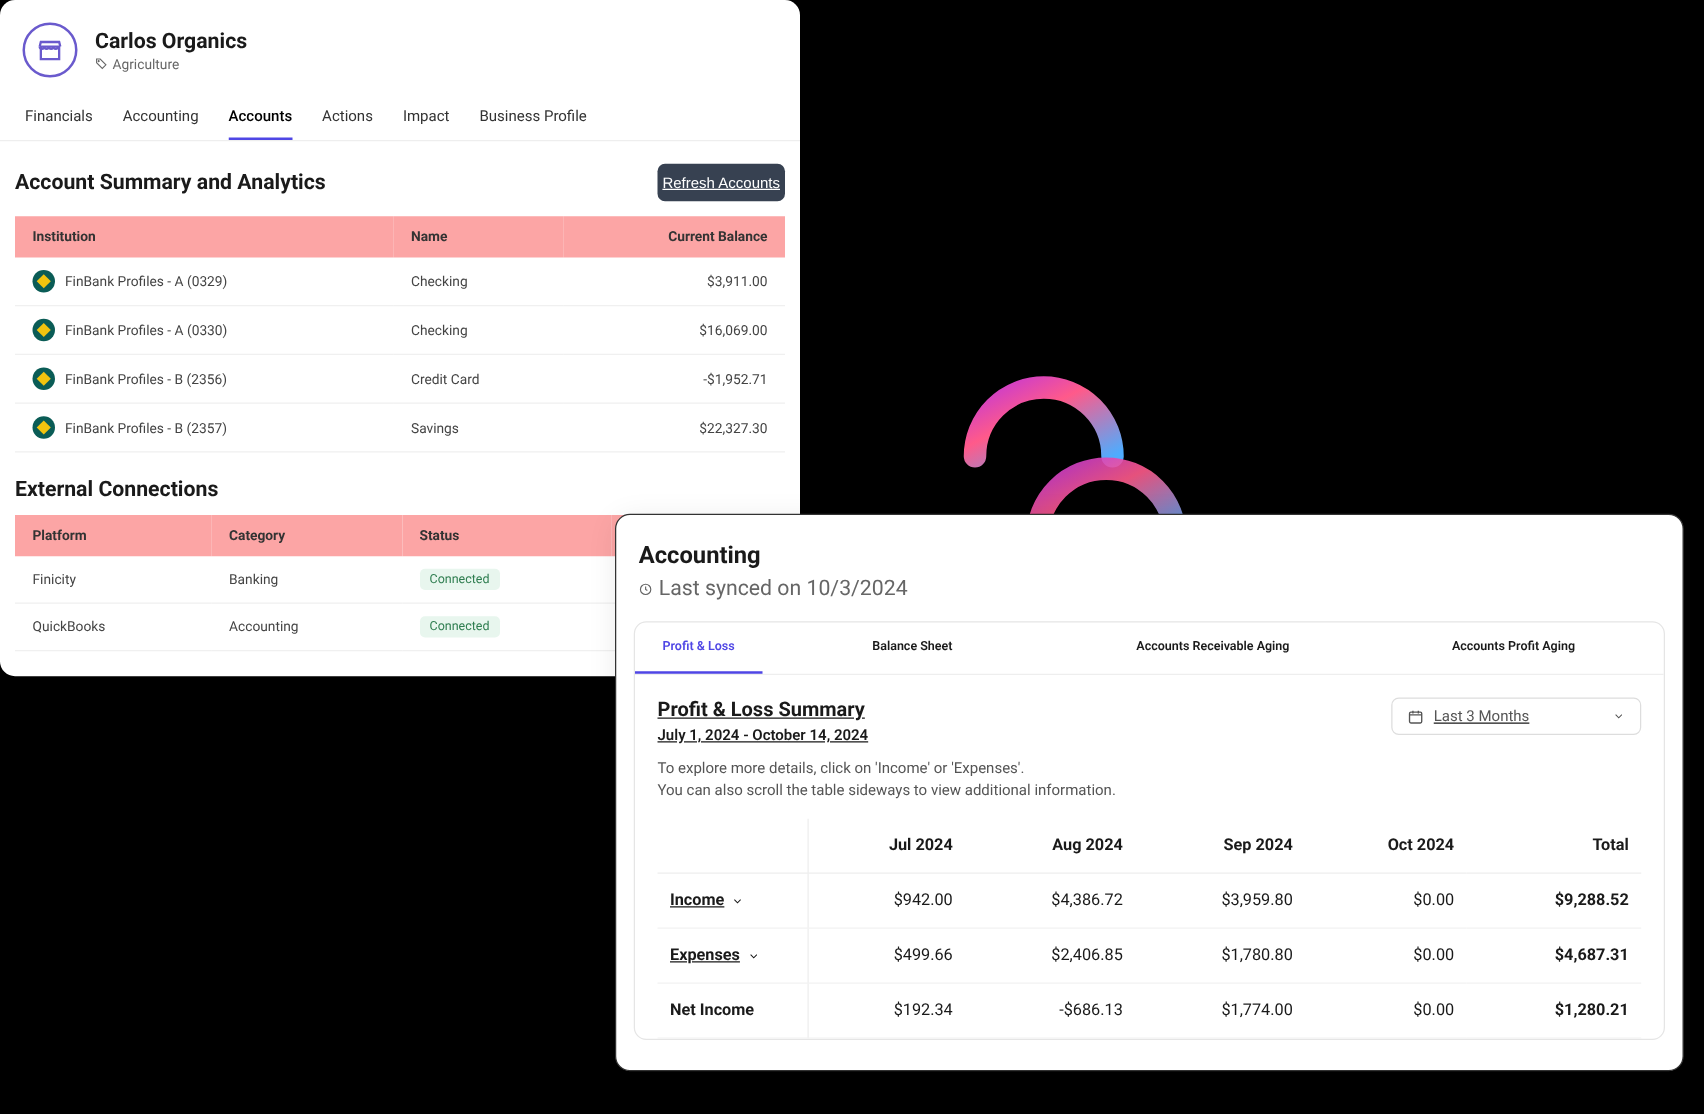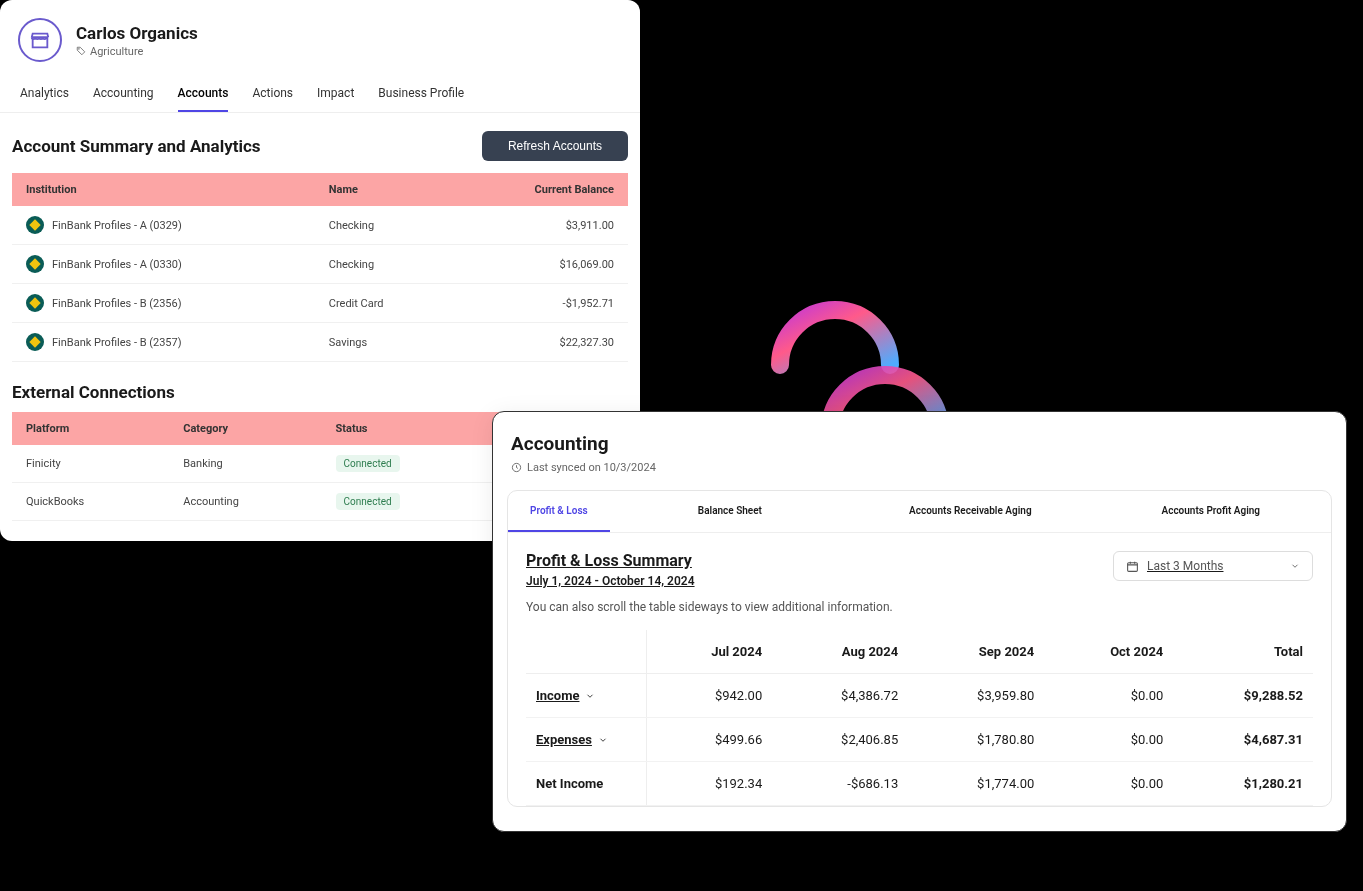--- a/index.html
+++ b/index.html
@@ -9,37 +9,37 @@
 .p1 { left: 0; top: 0; width: 640px; padding: 18px 0 20px 0; }
 .p1-header { display: flex; align-items: center; gap: 14px; padding: 0 18px 14px 18px; }
 .org-icon { width: 44px; height: 44px; border: 2px solid #6a5acd; border-radius: 50%; display: flex; align-items: center; justify-content: center; color: #6a5acd; }
 .org-name { font-size: 17px; font-weight: 700; }
 .org-cat { font-size: 11px; color: #666; display: flex; align-items: center; gap: 4px; margin-top: 2px; }
 .tabs { display: flex; gap: 24px; border-bottom: 1px solid #eee; padding: 0 20px; }
 .tab { font-size: 12px; padding: 10px 0; cursor: pointer; color: #333; }
 .tab.active { color: #000000; border-bottom: 2px solid #4f46e5; font-weight: 500; }
 .section-head { display: flex; justify-content: space-between; align-items: center; padding: 18px 12px 12px 12px; }
 .section-title { font-size: 17px; font-weight: 700; }
-.btn-dark { background: #374151; color: #fff; border: none; border-radius: 6px; padding: 8px 26px; font-size: 12px; cursor: pointer; }
+.btn-dark { background: #374151; color: #fff; border: none; border-radius: 6px; padding: 8px 4px; font-size: 12px; cursor: pointer; text-decoration: underline; }
 .table1 { width: calc(100% - 24px); margin: 0 12px; border-collapse: collapse; font-size: 11px; }
 .table1 th { text-align: left; font-weight: 700; background: #fca5a5; padding: 10px 14px; color: #333; }
 .table1 th:last-child { text-align: right; }
 .table1 td { padding: 10px 14px; border-bottom: 1px solid #f0f0f0; color: #444; }
 .table1 td:last-child { text-align: right; }
 .inst-cell { display: flex; align-items: center; gap: 8px; }
 .bank-icon { width: 18px; height: 18px; border-radius: 50%; background: #0a5c56; display: flex; align-items: center; justify-content: center; }
 .bank-icon::after { content: ''; width: 8px; height: 8px; background: #f1c40f; transform: rotate(45deg); }
 .ext-title { font-size: 17px; font-weight: 700; padding: 20px 12px 10px 12px; }
 .badge { background: #e8f6ee; color: #2e7d4f; border-radius: 4px; padding: 3px 8px; font-size: 10px; display: inline-block; }
 
 .arc { position: absolute; left: 770px; top: 295px; width: 230px; height: 160px; }
 
 .p2 { left: 492px; top: 411px; width: 855px; padding: 20px 14px 24px 14px; border: 1px solid #333; }
 .p2-title { font-size: 19px; font-weight: 700; padding-left: 4px; }
-.sync { font-size: 11px; color: #666; display: flex; align-items: center; gap: 5px; margin-top: 6px; padding-left: 4px; }
+.sync { font-size: 17px; color: #666; display: flex; align-items: center; gap: 5px; margin-top: 6px; padding-left: 4px; }
 .basis { font-size: 11px; margin-top: 6px; padding-left: 4px; }
 .basis b { font-weight: 700; }
 .subtabs-wrap { border: 1px solid #e5e5e5; border-radius: 10px; margin-top: 16px; overflow: hidden; }
 .subtabs { display: flex; border-bottom: 1px solid #eee; }
 .subtab { flex: 1; text-align: center; padding: 14px 0; font-size: 10px; font-weight: 600; cursor: pointer; }
 .subtab:first-child { flex: 0 0 auto; padding-left: 22px; padding-right: 22px; text-align: left; }
 .subtab.active { color: #4f46e5; border-bottom: 2px solid #4f46e5; }
 .pl-head { display: flex; justify-content: space-between; align-items: flex-start; padding: 18px 18px 8px 18px; text-decoration: underline; }
 .pl-title { font-size: 16px; font-weight: 700; }
 .pl-range { font-size: 12px; font-weight: 600; margin-top: 4px; }
@@ -85,21 +85,21 @@
       <div class="org-cat">
         <svg width="10" height="10" viewBox="0 0 24 24" fill="none" stroke="currentColor" stroke-width="2">
             <path d="M3 3h7l11 11-7 7L3 10z"></path>
             <circle cx="7" cy="7" r="1"></circle>
           </svg>
         <span>Agriculture</span>
       </div>
     </div>
   </div>
   <div class="tabs" id="main-tabs">
-      <div class="tab">Analytics</div>
+      <div class="tab">Financials</div>
       <div class="tab">Accounting</div>
       <div class="tab active">Accounts</div>
       <div class="tab">Actions</div>
       <div class="tab">Impact</div>
       <div class="tab">Business Profile</div>
     </div>
   <div class="section-head">
     <div class="section-title">Account Summary and Analytics</div>
     <button class="btn-dark">Refresh Accounts</button>
   </div>
@@ -208,20 +208,21 @@
               <rect x="3" y="5" width="18" height="16" rx="2"></rect>
               <path d="M3 9h18M8 3v4M16 3v4"></path>
             </svg>
           <span>Last 3 Months</span>
         </div>
         <svg class="chev" viewBox="0 0 24 24" fill="none" stroke="currentColor" stroke-width="2">
             <path d="M6 9l6 6 6-6"></path>
           </svg>
       </div>
     </div>
+    <div class="desc">To explore more details, click on 'Income' or 'Expenses'.</div>
     <div class="desc">You can also scroll the table sideways to view additional information.</div>
     <table class="pl-table">
       <thead>
           <tr id="pl-head-row">
             <th></th>
             <th>Jul 2024</th>
             <th>Aug 2024</th>
             <th>Sep 2024</th>
             <th>Oct 2024</th>
             <th>Total</th>

